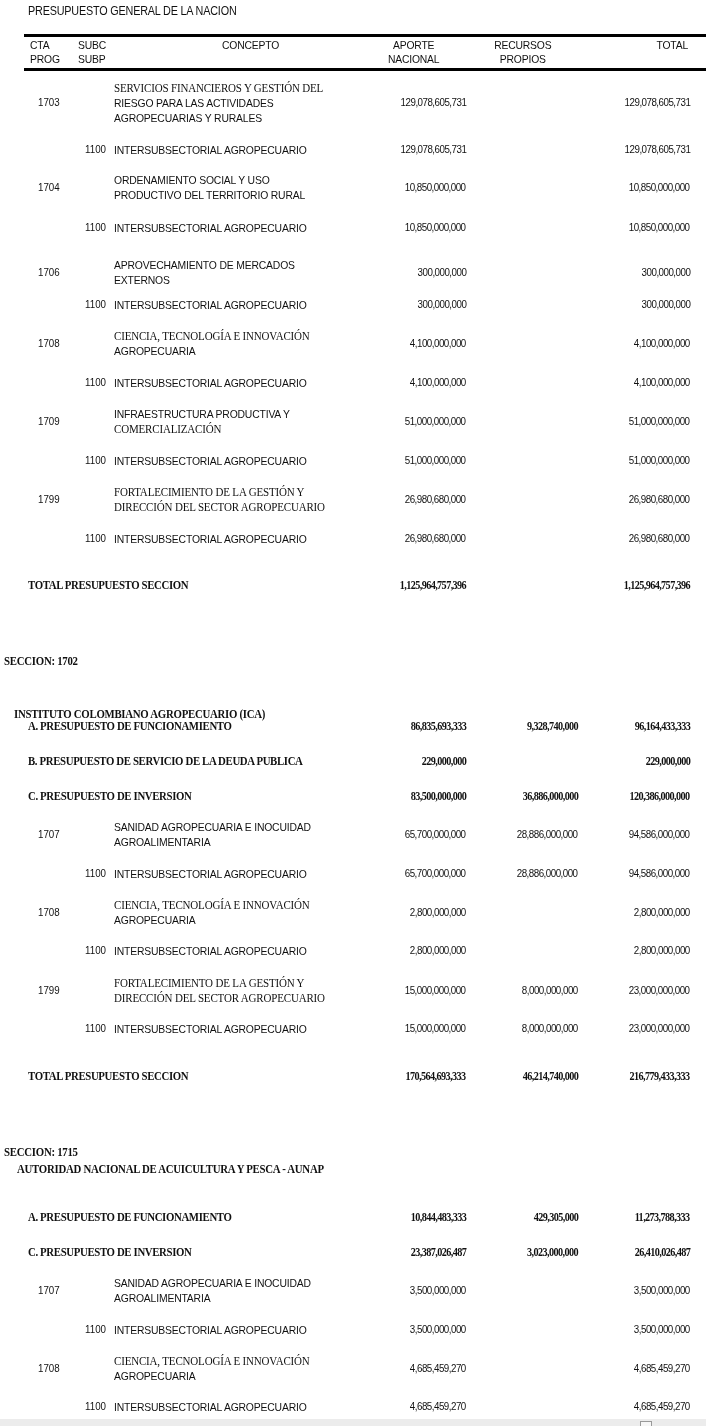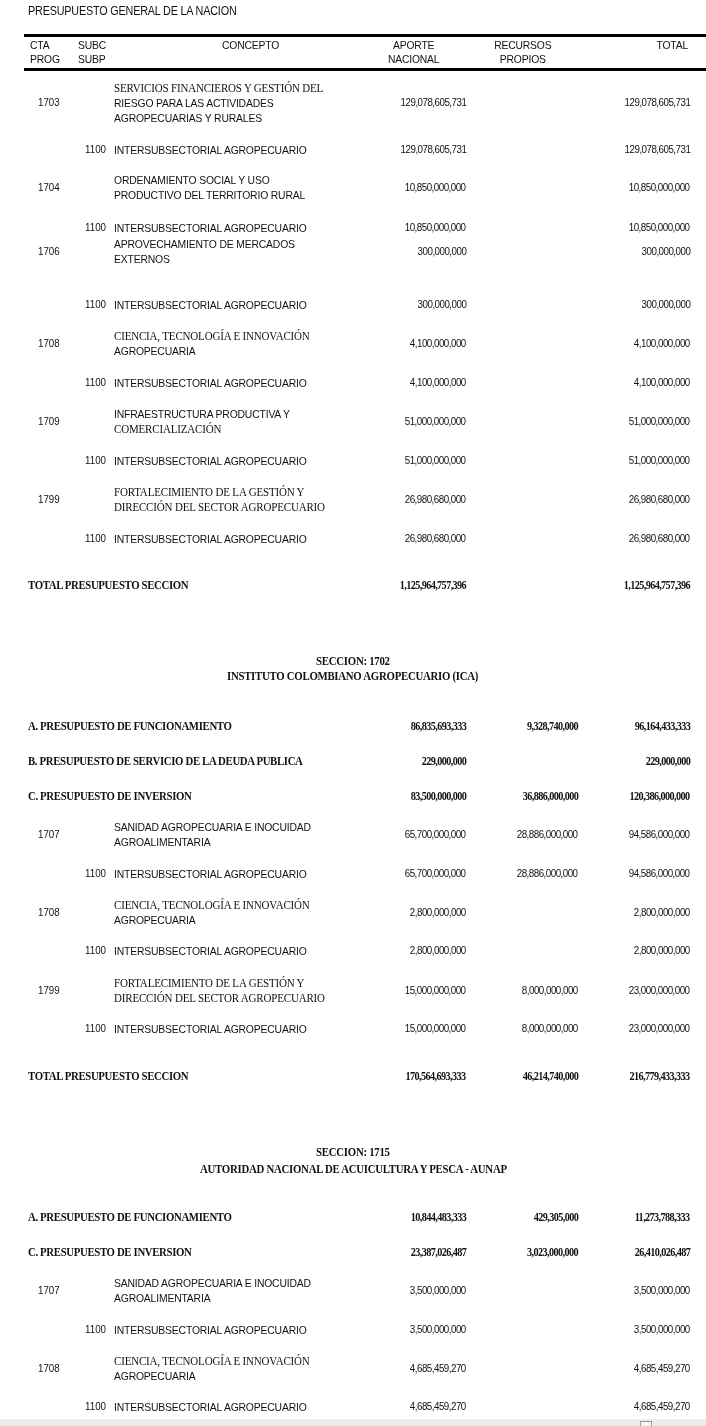--- a/index.html
+++ b/index.html
@@ -21,21 +21,21 @@
   .concept .sl { font-family: "Liberation Serif", serif; font-size: 12.5px; letter-spacing: -0.2px; }
   .num { position: absolute; font-size: 11.5px; letter-spacing: -0.6px; transform: scaleX(0.85); text-align: right; white-space: nowrap; }
   .num.ap { right: 240px; transform-origin: right center; }
   .num.rp { right: 128px; transform-origin: right center; }
   .num.tt { right: 16px; transform-origin: right center; }
   .bnum { position: absolute; font-family: "Liberation Serif", serif; font-weight: bold; font-size: 12px; letter-spacing: -0.7px; transform: scaleX(0.85); white-space: nowrap; text-align: right; }
   .bnum.ap { right: 240px; transform-origin: right center; }
   .bnum.rp { right: 128px; transform-origin: right center; }
   .bnum.tt { right: 16px; transform-origin: right center; }
   .blabel { position: absolute; left: 28px; font-family: "Liberation Serif", serif; font-weight: bold; font-size: 12px; letter-spacing: -0.4px; transform: scaleX(0.9); transform-origin: left center; white-space: nowrap; }
-  .sec-head { position: absolute; left: 0; width: 706px; text-align: center; font-family: "Liberation Serif", serif; font-weight: bold; font-size: 12px; letter-spacing: -0.3px; white-space: nowrap; }
+  .sec-head { position: absolute; left: 0; width: 706px; font-family: "Liberation Serif", serif; font-weight: bold; font-size: 12px; letter-spacing: -0.3px; white-space: nowrap; }
   .sec-head span { display: inline-block; transform: scaleX(0.9); }
   .bottom-bar { position: absolute; left: 0; top: 1419px; width: 706px; height: 7px; background: #ececec; }
   .bottom-handle { position: absolute; right: 54px; top: 1421px; width: 10px; height: 5px; border: 1px solid #999; border-bottom: none; background: #f6f6f6; }
 </style>
 </head>
 <body>
 
 <div class="abs doc-title">PRESUPUESTO GENERAL DE LA NACION</div>
 <div class="rule" style="top:34px;"></div>
 <div class="hdr" style="left:30px; top:38px;">
@@ -87,21 +87,21 @@
       <div class="num tt" style="top: 8px;">10,850,000,000</div>
     </div>
     <div class="row" style="top: 220.5px; height: 15px;">
       <div class="subc" style="top: 0.5px;">1100</div>
       <div class="concept" style="top: 0px;">
         <div>INTERSUBSECTORIAL AGROPECUARIO</div>
       </div>
       <div class="num ap" style="top: 0.5px;">10,850,000,000</div>
       <div class="num tt" style="top: 0.5px;">10,850,000,000</div>
     </div>
-    <div class="row" style="top: 237px; height: 30px;">
+    <div class="row" style="top: 258px; height: 30px;">
       <div class="cta" style="top: 8px;">1706</div>
       <div class="concept" style="top: 0px;">
         <div>APROVECHAMIENTO DE MERCADOS</div>
         <div>EXTERNOS</div>
       </div>
       <div class="num ap" style="top: 8px;">300,000,000</div>
       <div class="num tt" style="top: 8px;">300,000,000</div>
     </div>
     <div class="row" style="top: 297.5px; height: 15px;">
       <div class="subc" style="top: 0.5px;">1100</div>
@@ -163,21 +163,21 @@
       <div class="num tt" style="top: 0.5px;">26,980,680,000</div>
     </div>
   </div>
 <div class="row" style="top:578px; height:16px;">
   <div class="blabel" style="top:0;">TOTAL PRESUPUESTO SECCION</div>
   <div class="bnum ap" style="top:0;">1,125,964,757,396</div>
   <div class="bnum tt" style="top:0;">1,125,964,757,396</div>
 </div>
 
 <div class="sec-head" style="top:654px;"><span>SECCION:  1702</span></div>
-<div class="sec-head" style="top:669px;"><span>INSTITUTO COLOMBIANO AGROPECUARIO (ICA)</span></div>
+<div class="sec-head" style="top:707px;"><span>INSTITUTO COLOMBIANO AGROPECUARIO (ICA)</span></div>
 <div id="sum1702">
     <div class="row" style="top: 719px; height: 16px;">
       <div class="blabel" style="top: 0px;">A.  PRESUPUESTO DE FUNCIONAMIENTO</div>
       <div class="bnum ap" style="top: 0px;">86,835,693,333</div>
       <div class="bnum rp" style="top: 0px;">9,328,740,000</div>
       <div class="bnum tt" style="top: 0px;">96,164,433,333</div>
     </div>
     <div class="row" style="top: 754px; height: 16px;">
       <div class="blabel" style="top: 0px;">B.  PRESUPUESTO DE SERVICIO DE LA DEUDA PUBLICA</div>
       <div class="bnum ap" style="top: 0px;">229,000,000</div>

